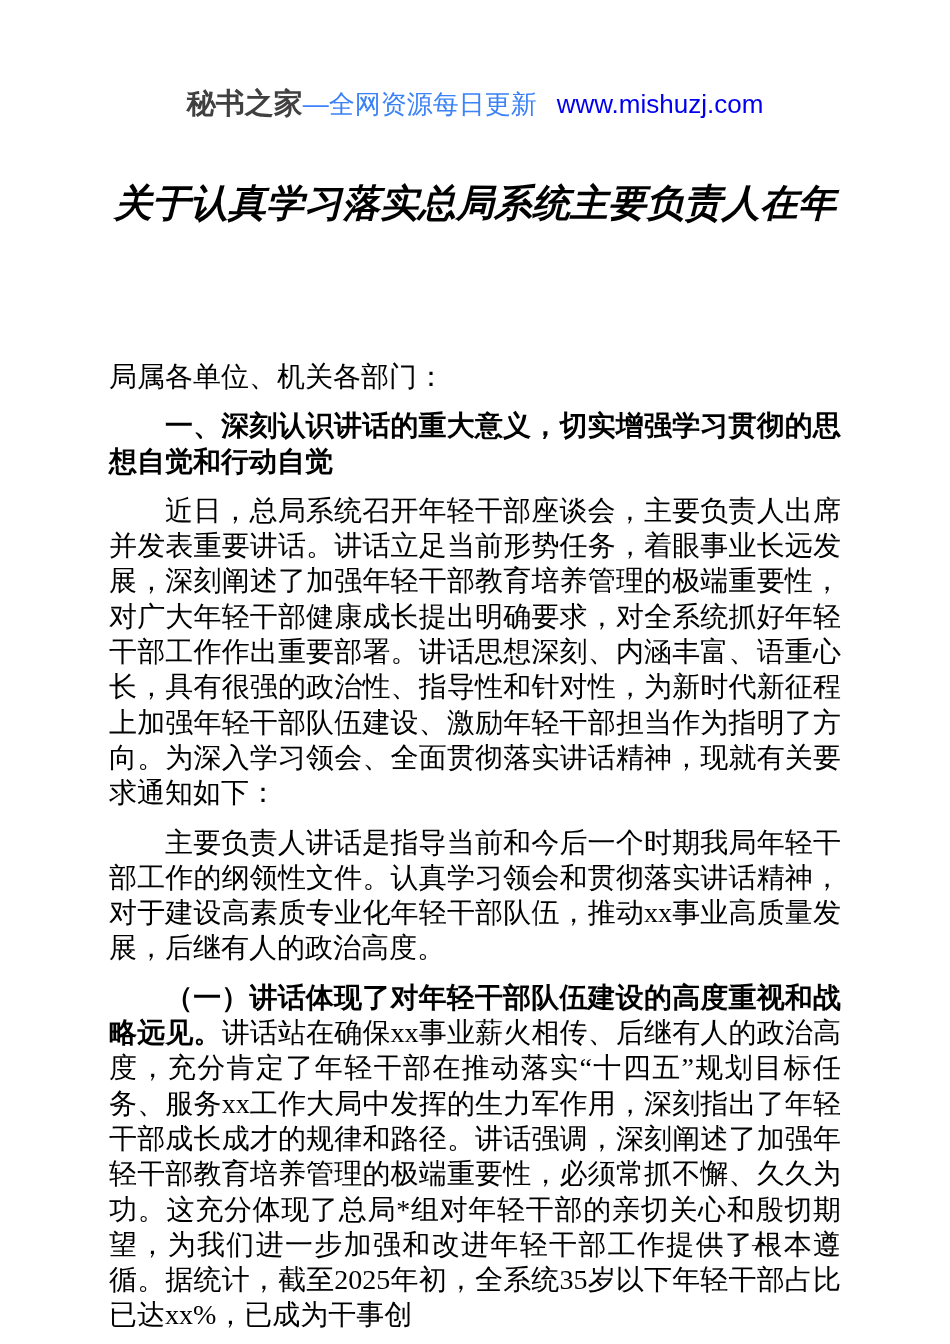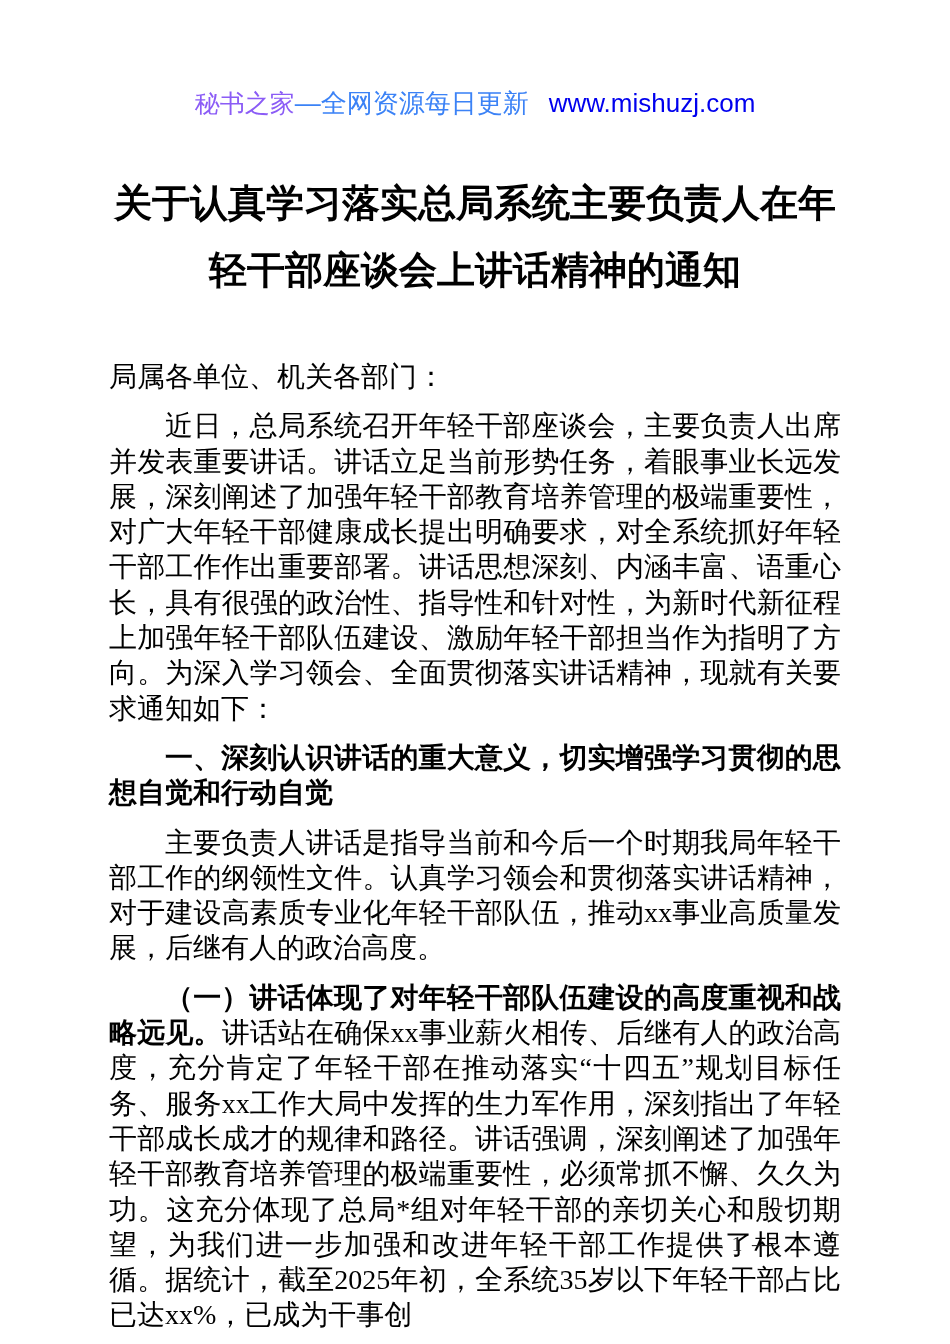--- a/index.html
+++ b/index.html
@@ -19,23 +19,23 @@
     top: 86px;
     left: 0;
     width: 100%;
     text-align: center;
     font-family: "Liberation Sans", sans-serif;
     font-size: 26px;
     line-height: 34px;
     white-space: nowrap;
   }
   .brand {
-    color: #8b5cf6;
-    font-weight: 400;
-    font-size: 25px;
+    color: #404040;
+    font-weight: 700;
+    font-size: 29px;
   }
   .tagline {
     color: #3b82f6;
   }
   .site-url {
     color: #0000ee;
     margin-left: 20px;
     cursor: pointer;
   }
 
@@ -44,20 +44,21 @@
     position: absolute;
     top: 170px;
     left: 0;
     width: 100%;
     text-align: center;
     font-family: "Liberation Serif", serif;
     font-weight: 700;
     font-size: 38px;
     line-height: 67px;
     margin: 0;
+    font-style: italic;
   }
   .doc-title span { display: block; }
 
   
   .content {
     position: absolute;
     top: 345px;
     left: 95px;
     width: 760px;
     font-size: 28px;
@@ -87,24 +88,23 @@
 </style>
 </head>
 <body>
 
 <div class="site-header">
   <span class="brand">秘书之家</span><span class="tagline">—全网资源每日更新</span><span class="site-url">www.mishuzj.com</span>
 </div>
 
 <h1 class="doc-title">
   <span>关于认真学习落实总局系统主要负责人在年</span>
-  <span>轻干部座谈会上讲话精神的通知</span>
 </h1>
 
 <div class="content">
   <p>局属各单位、机关各部门：</p>
+  <p class="indent heading1">一、深刻认识讲话的重大意义，切实增强学习贯彻的思想自觉和行动自觉</p>
   <p class="indent">近日，总局系统召开年轻干部座谈会，主要负责人出席并发表重要讲话。讲话立足当前形势任务，着眼事业长远发展，深刻阐述了加强年轻干部教育培养管理的极端重要性，对广大年轻干部健康成长提出明确要求，对全系统抓好年轻干部工作作出重要部署。讲话思想深刻、内涵丰富、语重心长，具有很强的政治性、指导性和针对性，为新时代新征程上加强年轻干部队伍建设、激励年轻干部担当作为指明了方向。为深入学习领会、全面贯彻落实讲话精神，现就有关要求通知如下：</p>
-  <p class="indent heading1">一、深刻认识讲话的重大意义，切实增强学习贯彻的思想自觉和行动自觉</p>
   <p class="indent">主要负责人讲话是指导当前和今后一个时期我局年轻干部工作的纲领性文件。认真学习领会和贯彻落实讲话精神，对于建设高素质专业化年轻干部队伍，推动xx事业高质量发展，后继有人的政治高度。</p>
   <p class="indent"><span class="lead-bold">（一）讲话体现了对年轻干部队伍建设的高度重视和战略远见。</span><span>讲话站在确保xx事业薪火相传、后继有人的政治高度，充分肯定了年轻干部在推动落实“十四五”规划目标任务、服务xx工作大局中发挥的生力军作用，深刻指出了年轻干部成长成才的规律和路径。讲话强调，深刻阐述了加强年轻干部教育培养管理的极端重要性，必须常抓不懈、久久为功。这充分体现了总局*组对年轻干部的亲切关心和殷切期望，为我们进一步加强和改进年轻干部工作提供了根本遵循。据统计，截至2025年初，全系统35岁以下年轻干部占比已达xx%，已成为干事创</span></p>
 </div>
 
 <div class="page-number">— 1 —</div>
 
 </body></html>

